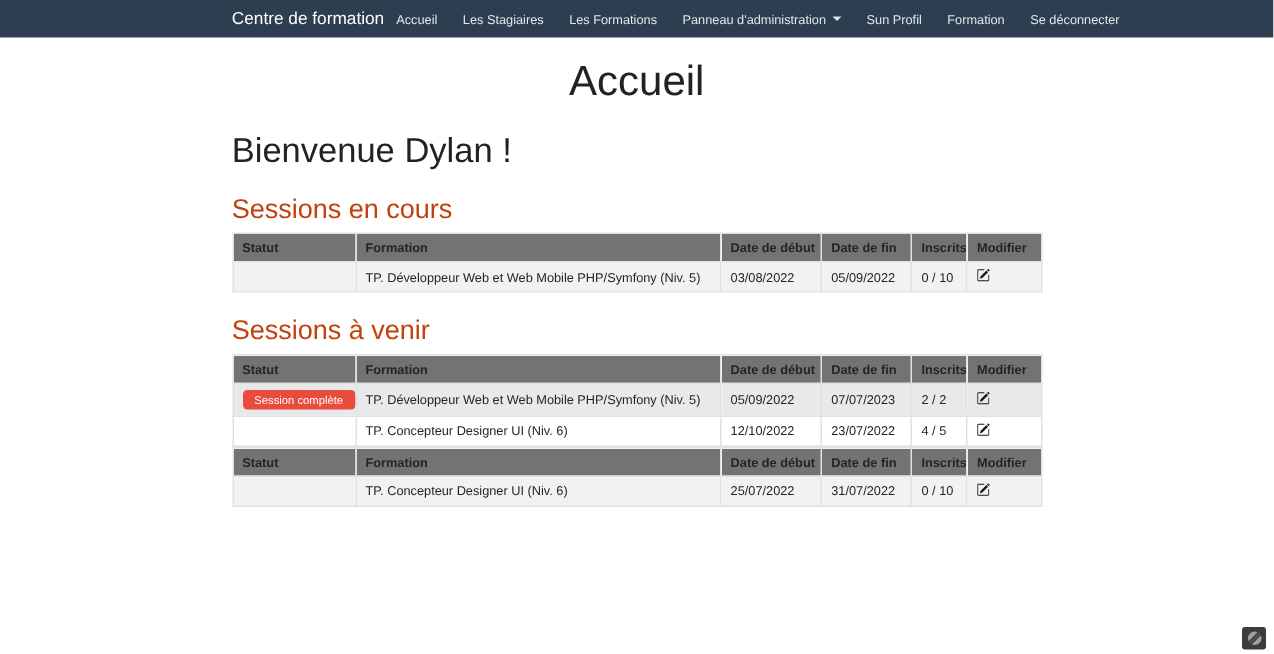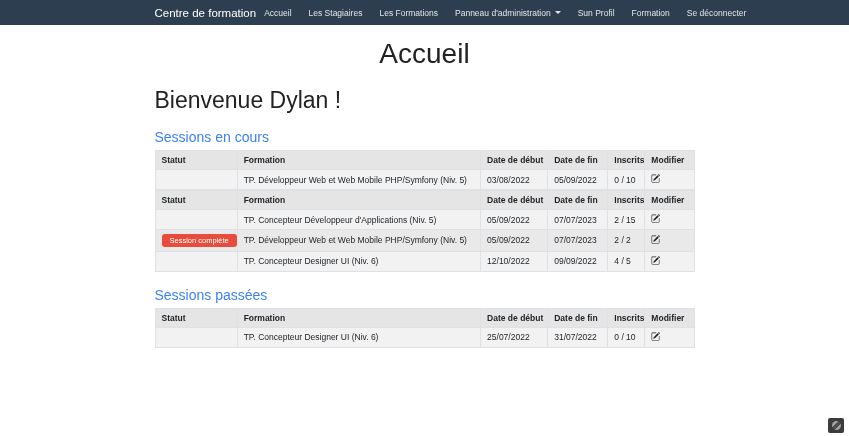--- a/index.html
+++ b/index.html
@@ -27,29 +27,29 @@
   .nav-links{display:flex;align-items:center;}
   .nav-link{color:var(--navlink-color);font-size:8.5px;margin-right:17px;white-space:nowrap;cursor:pointer;text-decoration:none;display:inline-flex;align-items:center;}
   .nav-link:last-child{margin-right:0;}
   .caret{display:inline-block;width:0;height:0;margin-left:4px;
     border-left:3px solid transparent;border-right:3px solid transparent;
     border-top:3.5px solid var(--navlink-color);}
   
   .page-title{font-size:28px;font-weight:400;text-align:center;margin:13px 0 0;color:#222;}
   .container{width:540px;margin:12px auto;}
   .welcome{font-size:23px;font-weight:400;margin:17px 0 0;color:#222;}
-  .section-heading{font-size:14px;font-weight:400;margin:15px 0 5px;color:#3b82f6;}
+  .section-heading{font-size:18px;font-weight:400;margin:15px 0 5px;color:#c2410c;}
   
   table.sessions{width:100%;border-collapse:collapse;font-size:8.5px;table-layout:fixed;}
   table.sessions th, table.sessions td{
     border:1px solid var(--border-color);
     padding:4px 6px;text-align:left;vertical-align:middle;
     overflow:hidden;white-space:nowrap;
   }
-  table.sessions th{font-weight:600;background:#e5e5e5;}
+  table.sessions th{font-weight:600;background:#737373;}
   table.sessions tbody tr:nth-child(odd){background:var(--stripe-bg);}
   table.sessions tbody tr.row-complete{background:var(--complete-bg);}
   .badge{
     display:inline-block;background:var(--badge-bg);color:var(--badge-text);
     border-radius:3px;padding:2.5px 8px;font-size:7.5px;line-height:1;
   }
   td.statut-cell{padding:2px 3px;text-align:center;}
   .edit-link{color:#1a1a1a;cursor:pointer;display:inline-block;line-height:0;text-decoration:none;}
   .edit-link svg{width:9px;height:9px;fill:#1a1a1a;}
   
@@ -116,78 +116,67 @@
               <td>0 / 10</td>
               <td><a class="edit-link"><svg viewBox="0 0 16 16">
                     <path d="M15.502 1.94a.5.5 0 0 1 0 .706L14.459 3.69l-2-2L13.502.646a.5.5 0 0 1 .707 0l1.293 1.293zm-1.75 2.456-2-2L4.939 9.21a.5.5 0 0 0-.121.196l-.805 2.414a.25.25 0 0 0 .316.316l2.414-.805a.5.5 0 0 0 .196-.12l6.813-6.814z"></path>
                     <path fill-rule="evenodd" d="M1 13.5A1.5 1.5 0 0 0 2.5 15h11a1.5 1.5 0 0 0 1.5-1.5v-6a.5.5 0 0 0-1 0v6a.5.5 0 0 1-.5.5h-11a.5.5 0 0 1-.5-.5v-11a.5.5 0 0 1 .5-.5H9a.5.5 0 0 0 0-1H2.5A1.5 1.5 0 0 0 1 2.5v11z"></path>
                   </svg></a></td>
             </tr>
           </tbody>
         </table>
       </section>
       <section>
+        <h3 class="section-heading">Sessions à venir</h3>
         <table class="sessions">
           <colgroup>
             <col style="width: 82px;">
             <col style="width: 243px;">
             <col style="width: 67px;">
             <col style="width: 60px;">
             <col style="width: 37px;">
             <col style="width: 49px;">
           </colgroup>
           <thead>
             <tr>
               <th>Statut</th>
               <th>Formation</th>
               <th>Date de début</th>
               <th>Date de fin</th>
               <th>Inscrits</th>
               <th>Modifier</th>
             </tr>
           </thead>
           <tbody>
-            <tr>
-              <td class="statut-cell"></td>
-              <td>TP. Concepteur Développeur d'Applications (Niv. 5)</td>
-              <td>05/09/2022</td>
-              <td>07/07/2023</td>
-              <td>2 / 15</td>
-              <td><a class="edit-link"><svg viewBox="0 0 16 16">
-                    <path d="M15.502 1.94a.5.5 0 0 1 0 .706L14.459 3.69l-2-2L13.502.646a.5.5 0 0 1 .707 0l1.293 1.293zm-1.75 2.456-2-2L4.939 9.21a.5.5 0 0 0-.121.196l-.805 2.414a.25.25 0 0 0 .316.316l2.414-.805a.5.5 0 0 0 .196-.12l6.813-6.814z"></path>
-                    <path fill-rule="evenodd" d="M1 13.5A1.5 1.5 0 0 0 2.5 15h11a1.5 1.5 0 0 0 1.5-1.5v-6a.5.5 0 0 0-1 0v6a.5.5 0 0 1-.5.5h-11a.5.5 0 0 1-.5-.5v-11a.5.5 0 0 1 .5-.5H9a.5.5 0 0 0 0-1H2.5A1.5 1.5 0 0 0 1 2.5v11z"></path>
-                  </svg></a></td>
-            </tr>
             <tr class="row-complete">
               <td class="statut-cell"><span class="badge">Session complète</span></td>
               <td>TP. Développeur Web et Web Mobile PHP/Symfony (Niv. 5)</td>
               <td>05/09/2022</td>
               <td>07/07/2023</td>
               <td>2 / 2</td>
               <td><a class="edit-link"><svg viewBox="0 0 16 16">
                     <path d="M15.502 1.94a.5.5 0 0 1 0 .706L14.459 3.69l-2-2L13.502.646a.5.5 0 0 1 .707 0l1.293 1.293zm-1.75 2.456-2-2L4.939 9.21a.5.5 0 0 0-.121.196l-.805 2.414a.25.25 0 0 0 .316.316l2.414-.805a.5.5 0 0 0 .196-.12l6.813-6.814z"></path>
                     <path fill-rule="evenodd" d="M1 13.5A1.5 1.5 0 0 0 2.5 15h11a1.5 1.5 0 0 0 1.5-1.5v-6a.5.5 0 0 0-1 0v6a.5.5 0 0 1-.5.5h-11a.5.5 0 0 1-.5-.5v-11a.5.5 0 0 1 .5-.5H9a.5.5 0 0 0 0-1H2.5A1.5 1.5 0 0 0 1 2.5v11z"></path>
                   </svg></a></td>
             </tr>
             <tr>
               <td class="statut-cell"></td>
               <td>TP. Concepteur Designer UI (Niv. 6)</td>
               <td>12/10/2022</td>
-              <td>09/09/2022</td>
+              <td>23/07/2022</td>
               <td>4 / 5</td>
               <td><a class="edit-link"><svg viewBox="0 0 16 16">
                     <path d="M15.502 1.94a.5.5 0 0 1 0 .706L14.459 3.69l-2-2L13.502.646a.5.5 0 0 1 .707 0l1.293 1.293zm-1.75 2.456-2-2L4.939 9.21a.5.5 0 0 0-.121.196l-.805 2.414a.25.25 0 0 0 .316.316l2.414-.805a.5.5 0 0 0 .196-.12l6.813-6.814z"></path>
                     <path fill-rule="evenodd" d="M1 13.5A1.5 1.5 0 0 0 2.5 15h11a1.5 1.5 0 0 0 1.5-1.5v-6a.5.5 0 0 0-1 0v6a.5.5 0 0 1-.5.5h-11a.5.5 0 0 1-.5-.5v-11a.5.5 0 0 1 .5-.5H9a.5.5 0 0 0 0-1H2.5A1.5 1.5 0 0 0 1 2.5v11z"></path>
                   </svg></a></td>
             </tr>
           </tbody>
         </table>
       </section>
       <section>
-        <h3 class="section-heading">Sessions passées</h3>
         <table class="sessions">
           <colgroup>
             <col style="width: 82px;">
             <col style="width: 243px;">
             <col style="width: 67px;">
             <col style="width: 60px;">
             <col style="width: 37px;">
             <col style="width: 49px;">
           </colgroup>
           <thead>

